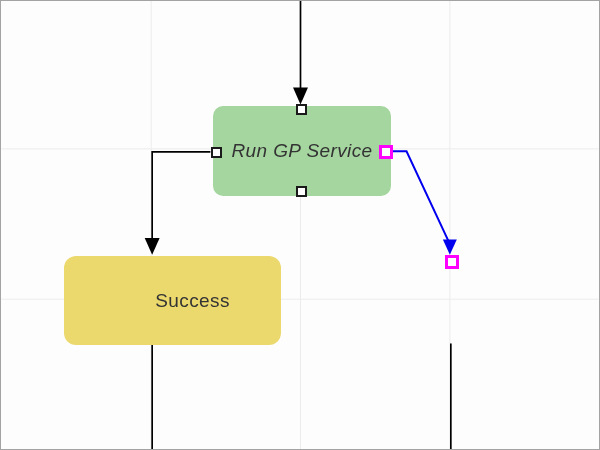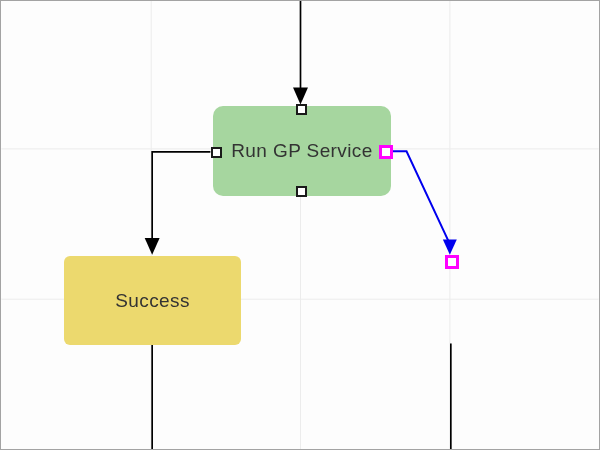--- a/index.html
+++ b/index.html
@@ -51,24 +51,26 @@
     justify-content: center;
     color: var(--node-text, #333333);
     font-size: 19px;
     letter-spacing: 0.4px;
     cursor: default;
   }
   .node.process {
     left: 212px; top: 105px; width: 178px; height: 90px;
     border-radius: 10px;
     background: var(--process-fill, #a6d69f);
+    font-style: italic;
   }
   .node.terminal {
-    border-radius: 6px;
+    border-radius: 12px;
     background: var(--terminal-fill, #ecd96e);
+    padding-left: 40px;
   }
   .node.success { left: 63px; top: 255px; width: 177px; height: 89px; }
   .node.failure { left: 361px; top: 255px; width: 178px; height: 89px; }
   .port {
     position: absolute;
     width: 7px;
     height: 7px;
     background: var(--port-fill, #ffffff);
     border: 2px solid var(--port-border, #1a1a1a);
   }

